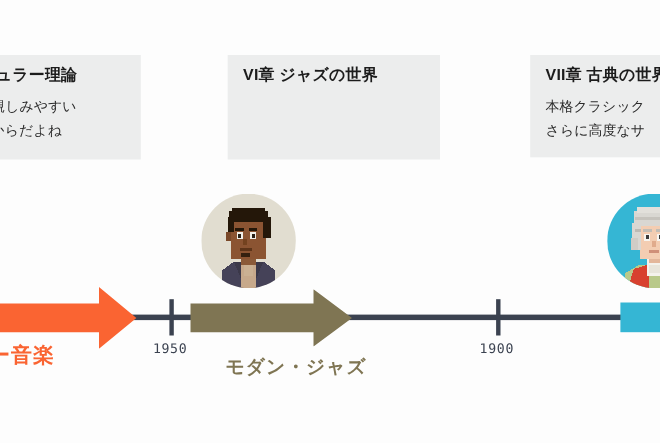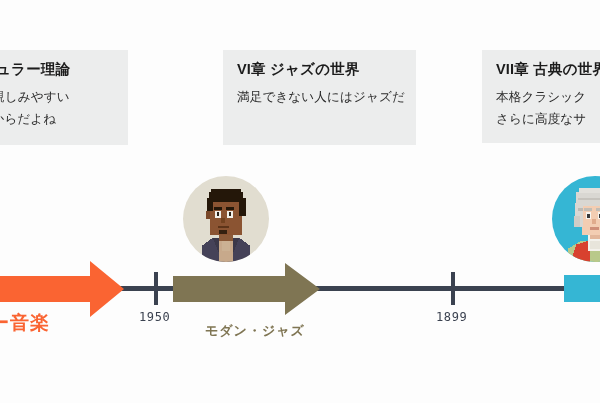--- a/index.html
+++ b/index.html
@@ -97,23 +97,22 @@
 <body>
 
 <div id="stage">
 
   <div class="callout" style="left:-48px; top:50px; width:176px; height:95px;">
     <div class="title">ポピュラー理論</div>
     <div class="line">ぱり親しみやすい</div>
     <div class="line">理論からだよね</div>
   </div>
 
-  <div class="callout" style="left:207px; top:50px; width:193px; height:95px;margin-left:16px;">
+  <div class="callout" style="left:207px; top:50px; width:193px; height:95px;">
     <div class="title">VI章 ジャズの世界</div>
-    <div class="line">満足できない人にはジャズだ</div>
   </div>
 
   <svg class="callout-tail" style="left:215px; top:144px;" width="46" height="36" viewBox="0 0 46 36">
     <polygon points="0,0 38,0 6,34" fill="#eceded"></polygon>
   </svg>
 
   <div class="callout" style="left:482px; top:50px; width:160px; height:93px;">
     <div class="title">VII章 古典の世界</div>
     <div class="line">本格クラシック</div>
     <div class="line">さらに高度なサ</div>
@@ -205,20 +204,20 @@
   <div class="era-label" style="left:-10px; top:310px; font-size:19px; color:#fa6432;">ー音楽</div>
 
   <div class="tick" style="left:154px; top:272px; height:33px;"></div>
   <div class="year" style="left:139px; top:310px;">1950</div>
 
   <div class="arrow" style="left:173px; top:263px;">
     <svg width="148" height="52" viewBox="0 0 148 52">
       <path d="M0 13 L112 13 L112 0 L147 26 L112 52 L112 39 L0 39 Z" fill="#7f7553"></path>
     </svg>
   </div>
-  <div class="era-label" style="left:205px; top:322px; font-size:13px; color:#7f7553;">モダン・ジャズ</div>
+  <div class="era-label" style="left:205px; top:322px; font-size:17px; color:#7f7553;">モダン・ジャズ</div>
 
   <div class="tick" style="left:451px; top:272px; height:33px;"></div>
-  <div class="year" style="left:436px; top:310px;">1899</div>
+  <div class="year" style="left:436px; top:310px;">1900</div>
 
   <div class="band" style="left:564px; top:275px; width:40px; height:27px; background:#35b6d4;"></div>
 
 </div>
 
 </body></html>

